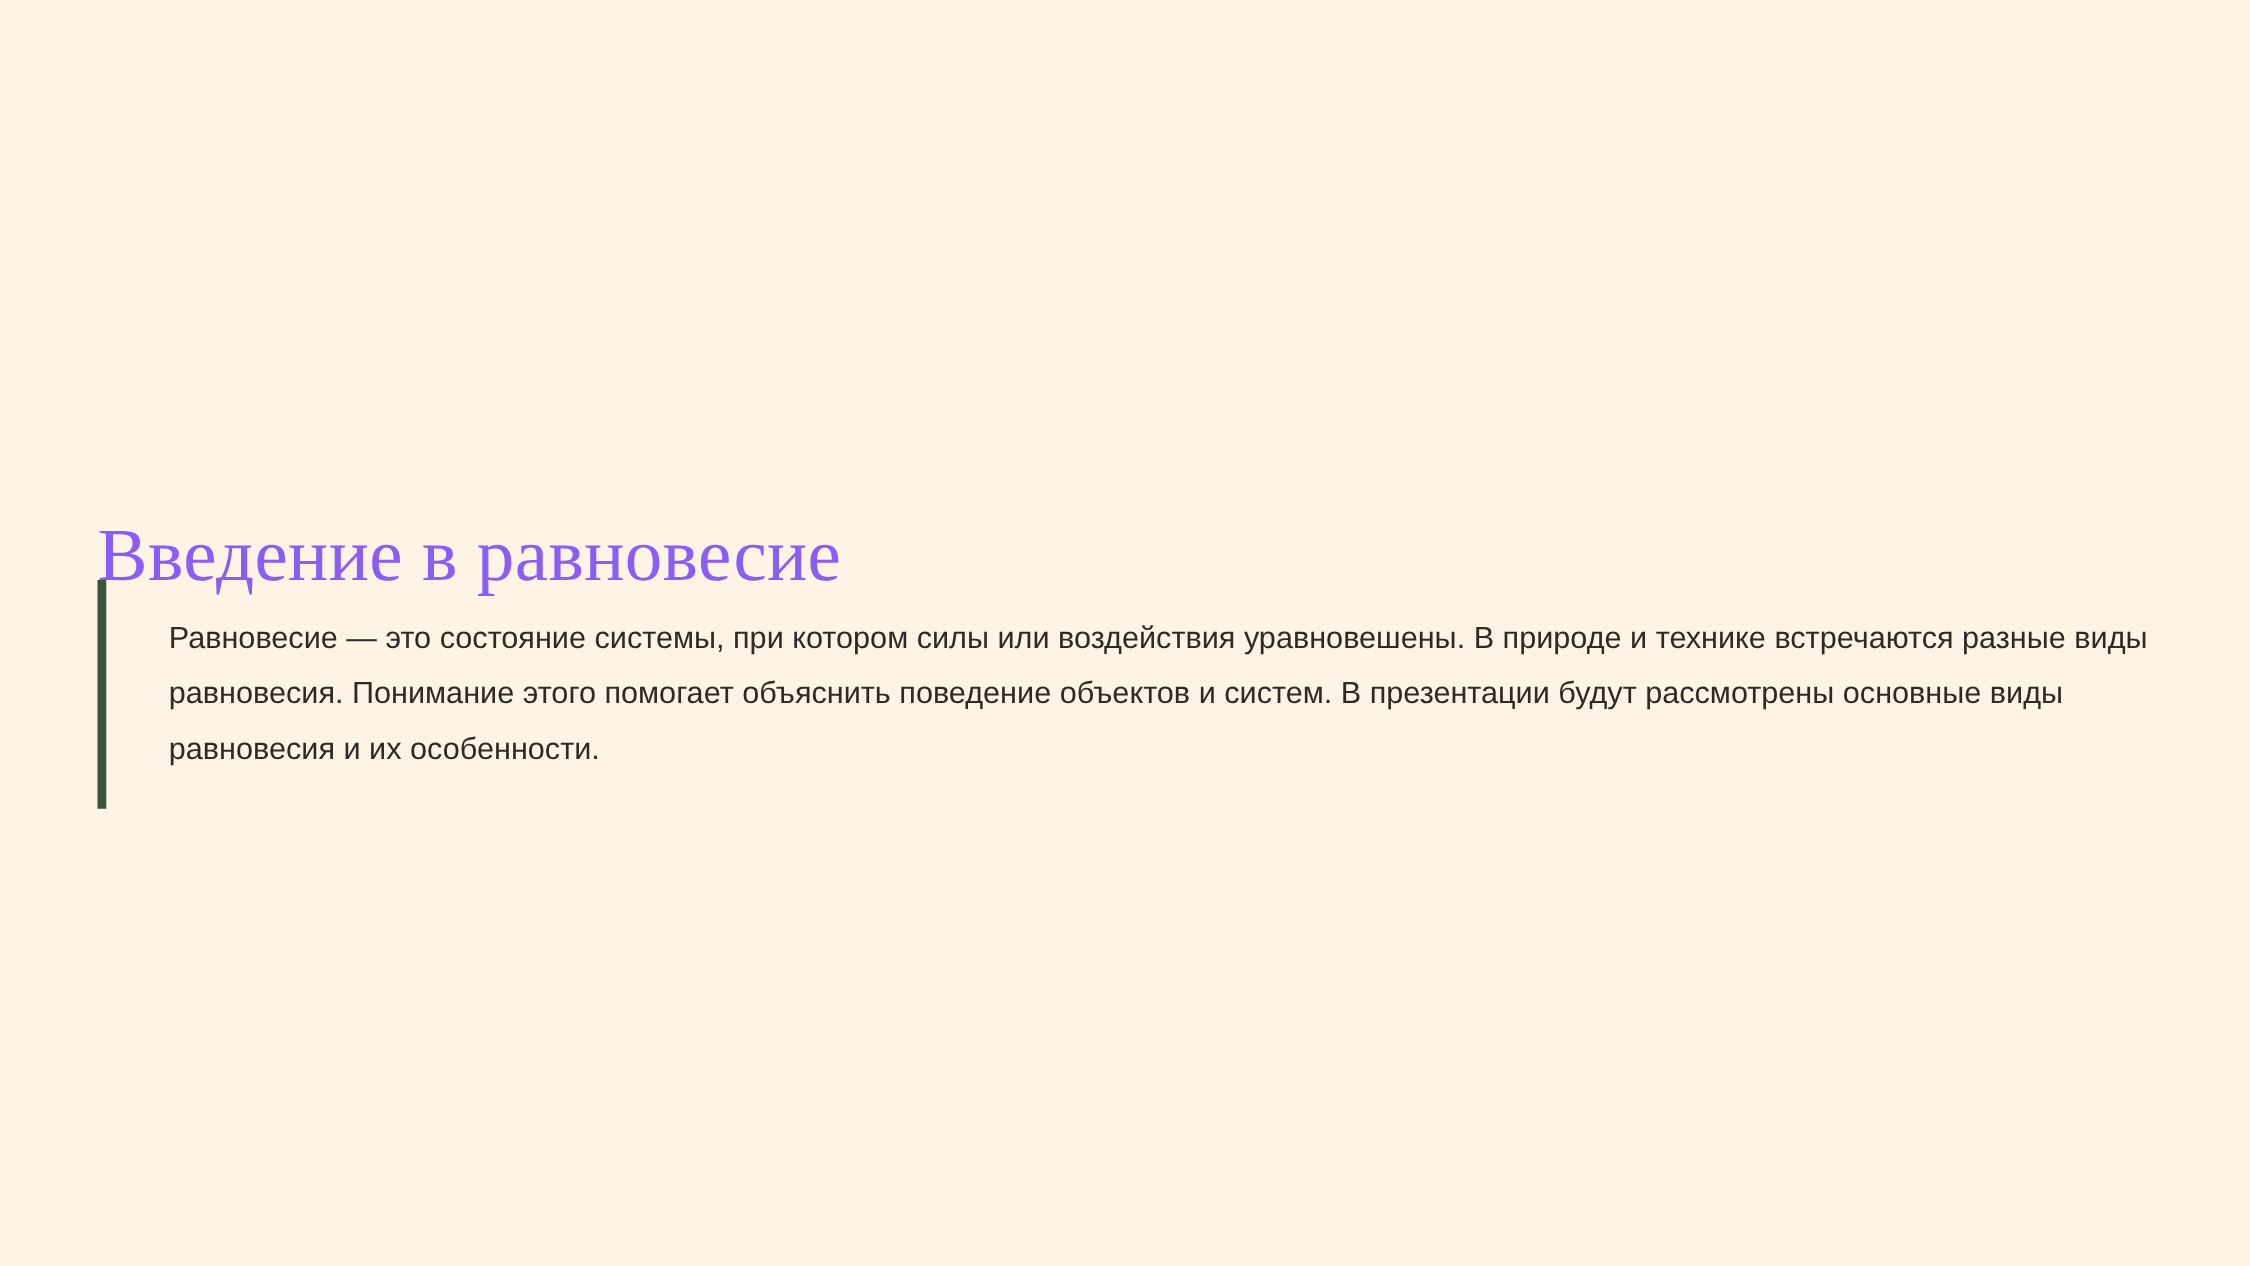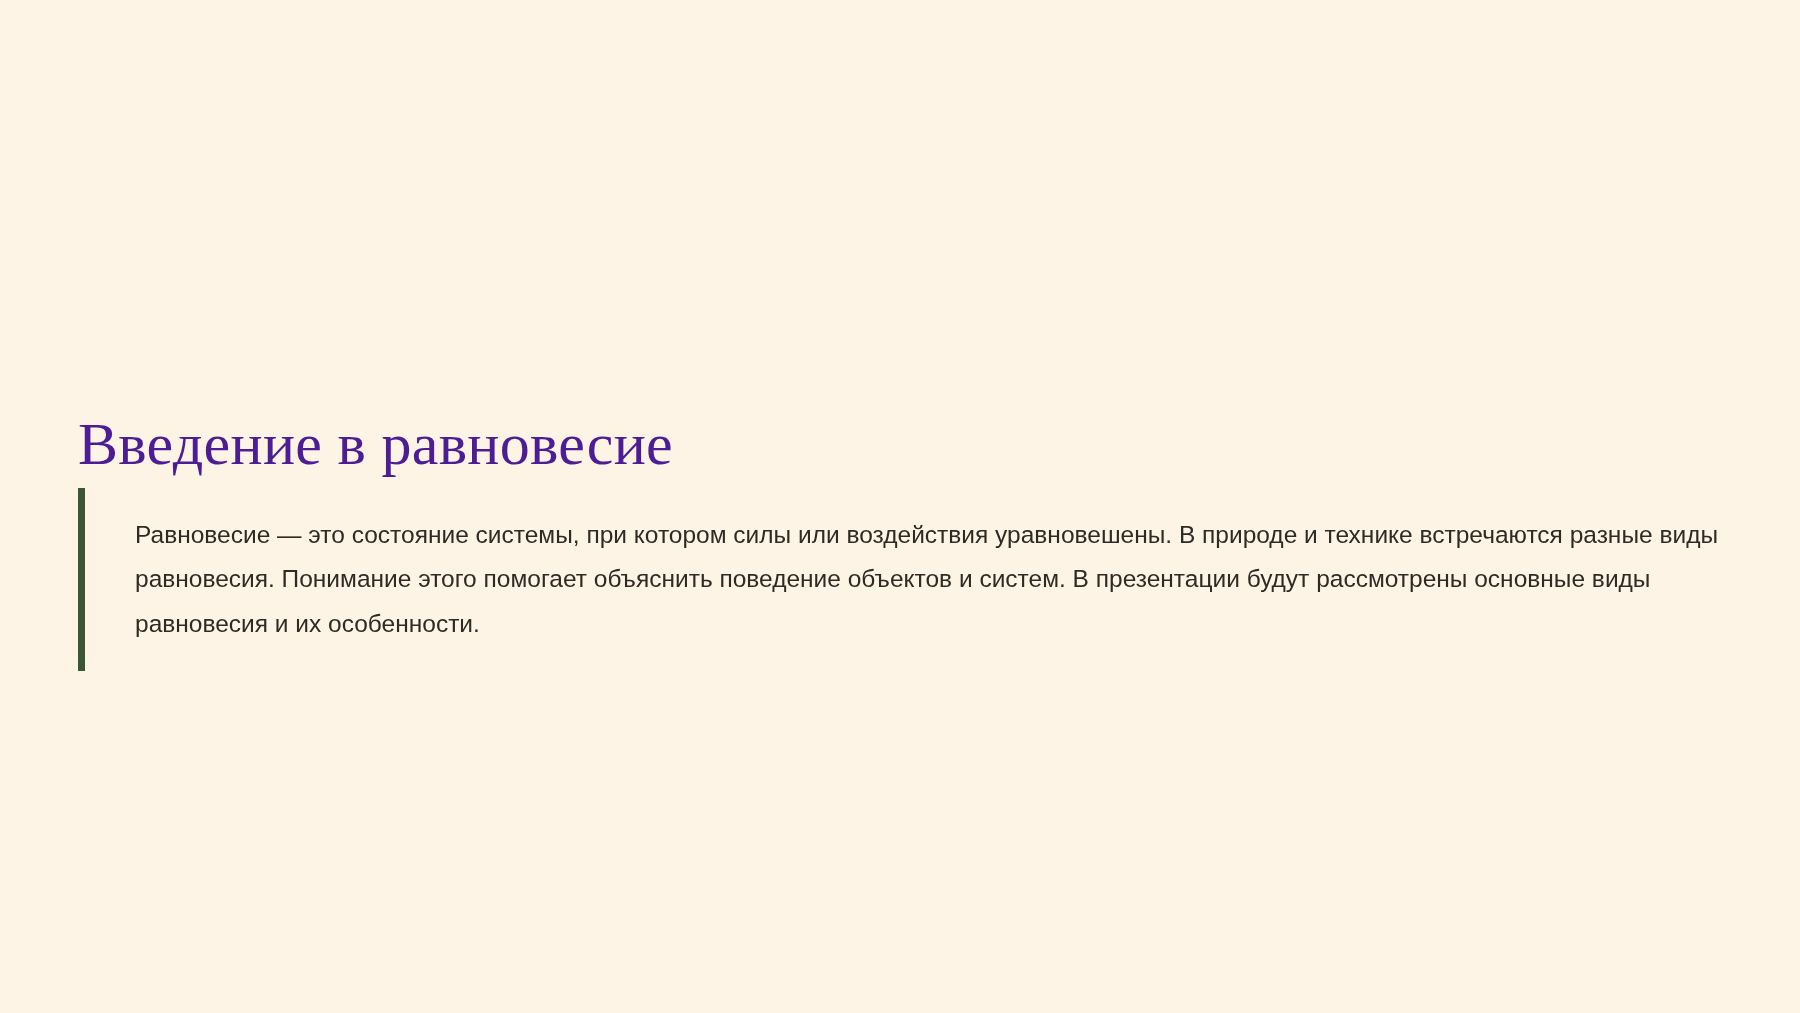--- a/index.html
+++ b/index.html
@@ -20,28 +20,28 @@
     box-sizing: border-box;
   }
   .slide-title {
     position: absolute;
     left: 78px;
     top: 370px;
     font-family: "Liberation Serif", "DejaVu Serif", serif;
     font-size: 60px;
     font-weight: 400;
     line-height: 1.15;
-    color: #4c1d95;
+    color: #8b5cf6;
     letter-spacing: 0.3px;
     white-space: nowrap;
   }
   .body-block {
     position: absolute;
     left: 78px;
-    top: 488px;
+    top: 464px;
     width: 1650px;
     display: flex;
     align-items: stretch;
   }
   .accent-bar {
     width: 7px;
     background: #3B5635;
     flex: 0 0 7px;
     border-radius: 0;
   }

